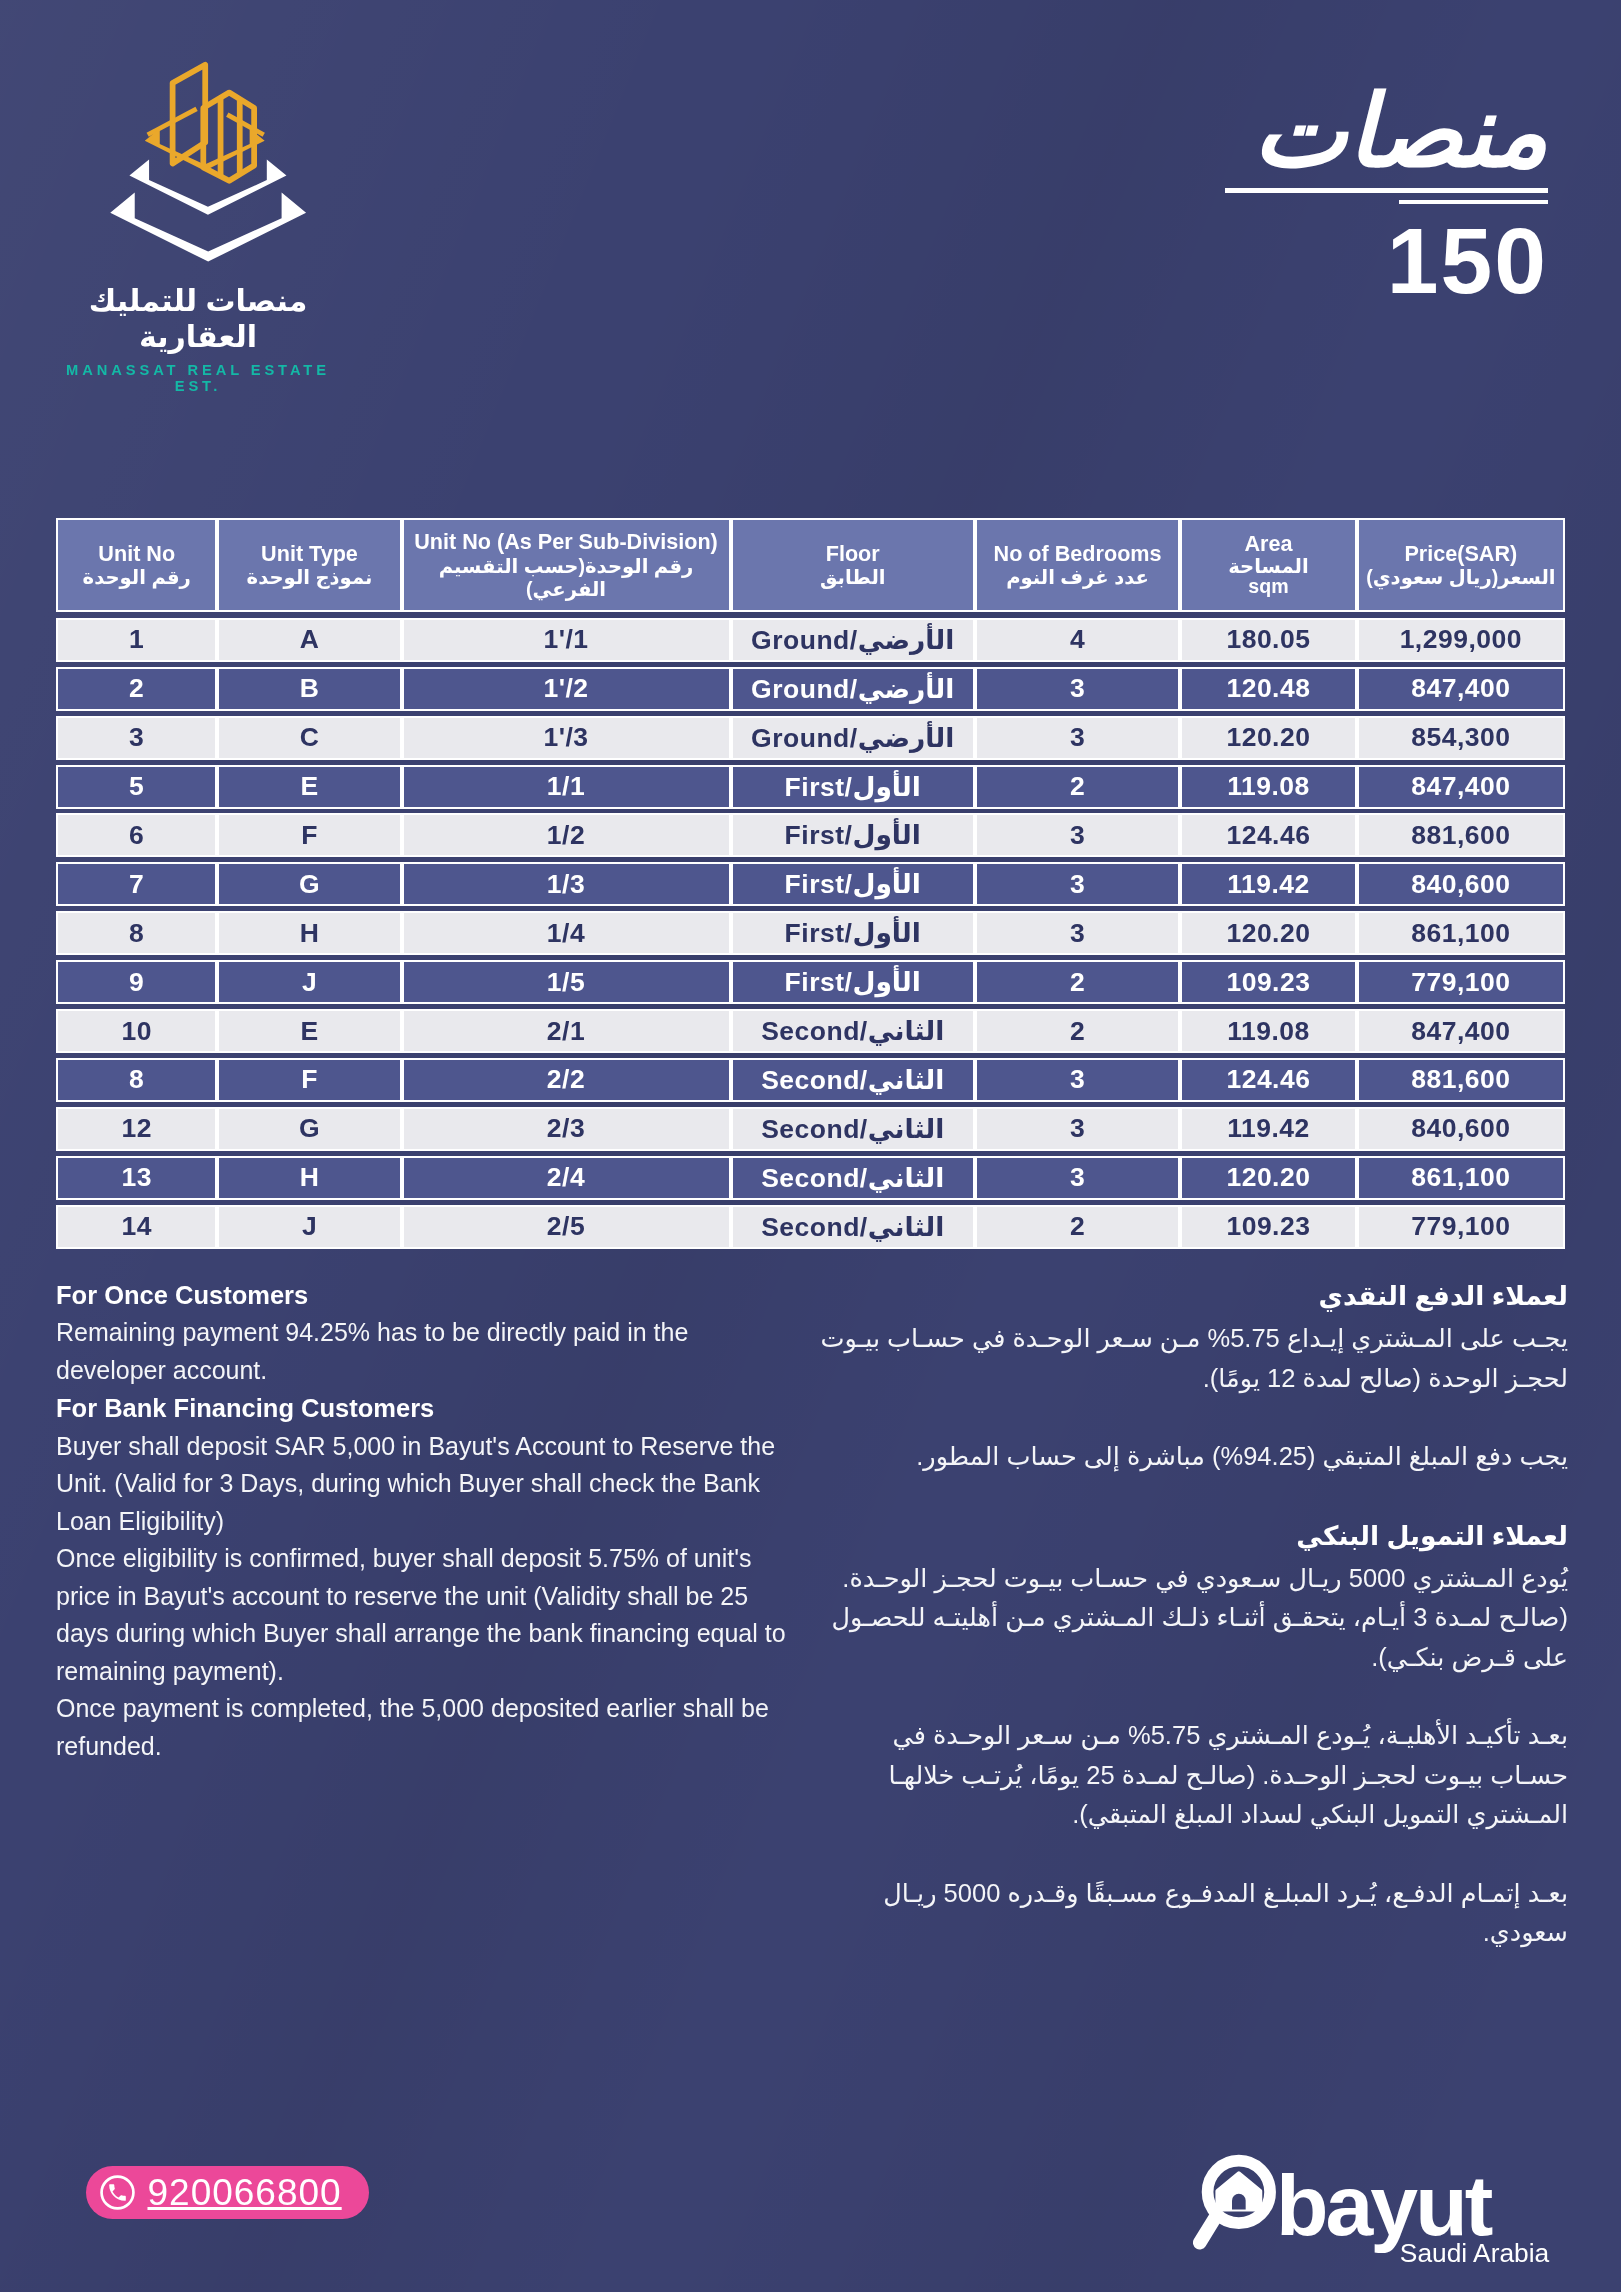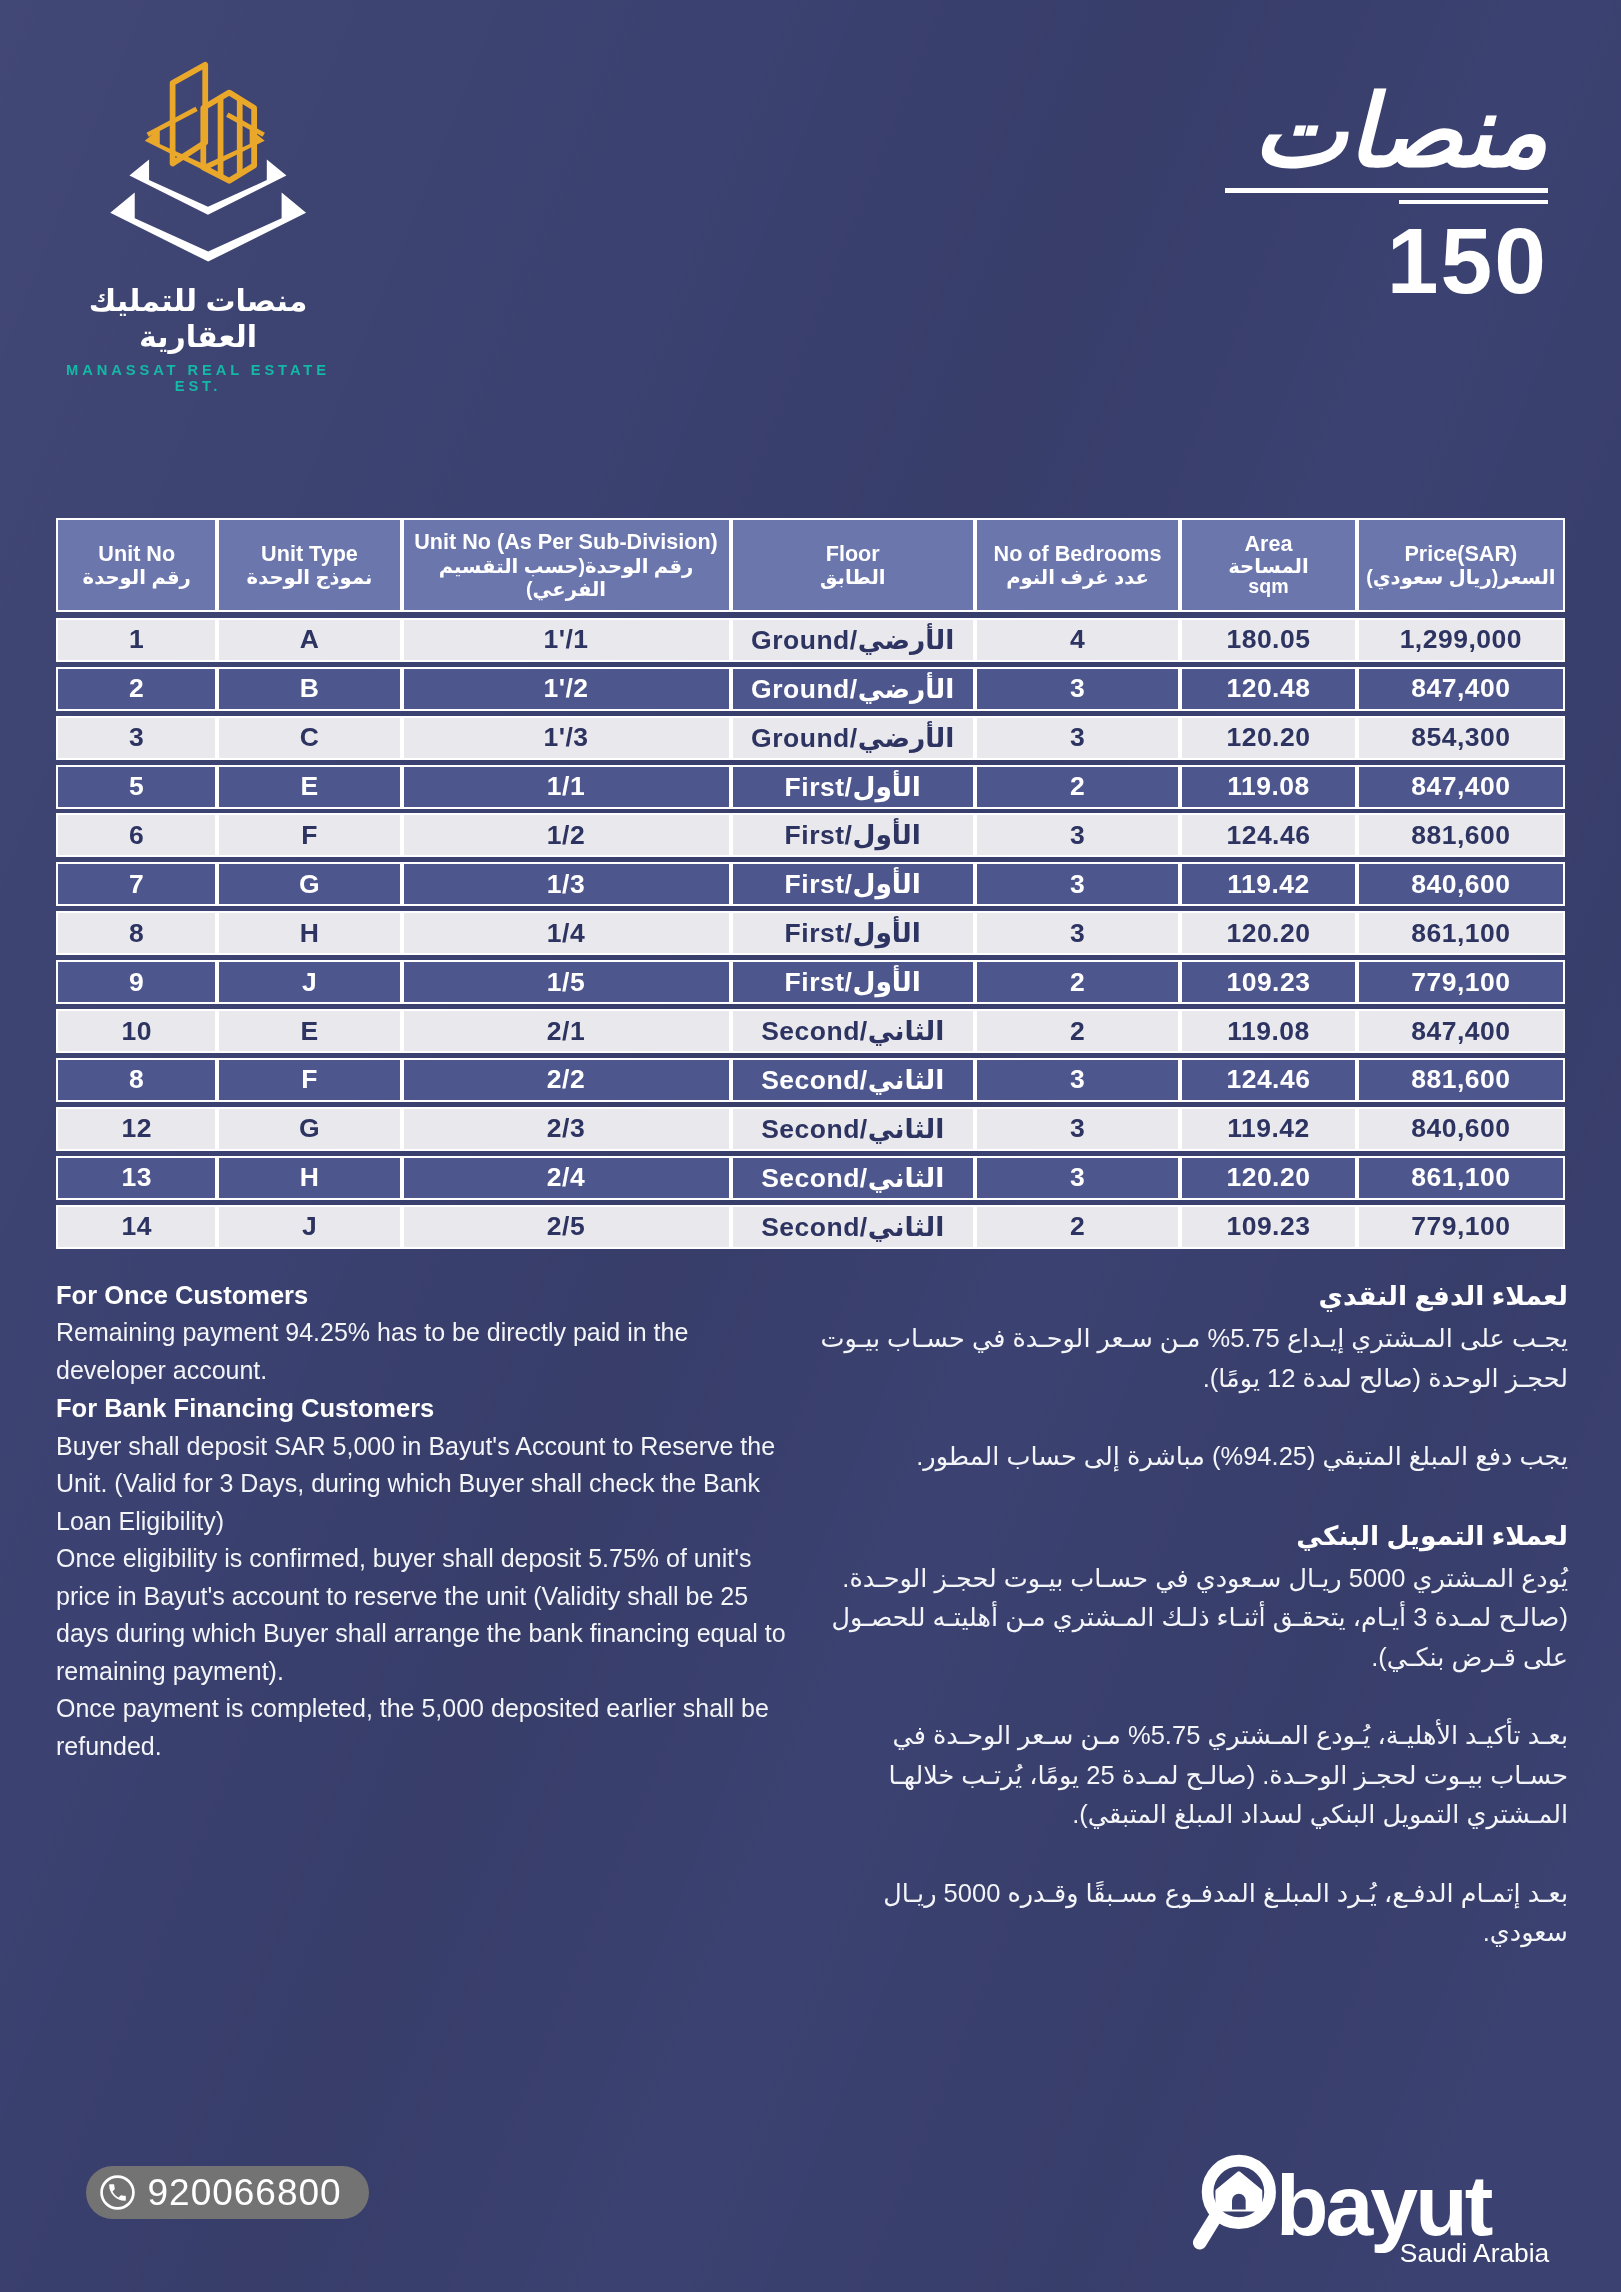--- a/index.html
+++ b/index.html
@@ -58,22 +58,22 @@
   
   .terms { left:56px; top:1276px; width:1512px; display:flex; justify-content:space-between; }
   .terms-en { width:737px; font-size:25px; line-height:1.5; color:#f4f5f8; }
   .terms-en .h { font-size:25.5px; font-weight:bold; color:#fff; }
   .terms-ar { width:753px; direction:rtl; text-align:right; font-size:25.5px; line-height:1.55; color:#f4f5f8; }
   .terms-ar .h { font-size:26.5px; font-weight:bold; color:#fff; margin-bottom:2px; }
   .terms-ar p.gap { margin-bottom:39px; }
 
   
   .phone-pill {
-    left:86px; top:2166px; height:53px; border-radius:26.5px; background:#737373;
-    display:flex; align-items:center; gap:11.8px; padding:0 27.4px 0 12.7px;
+    left:86px; top:2166px; height:53px; border-radius:26.5px; background:#ec4899;
+    display:flex; align-items:center; gap:11.8px; padding:0 27.4px 0 12.7px;text-decoration:underline;
   }
   .phone-pill .num { font-size:37px; color:#fff; letter-spacing:1px; }
   .bayut { right:63px; top:2147px; }
 </style>
 </head>
 <body>
 
 <div class="page">
 
   <div class="layer brand">

